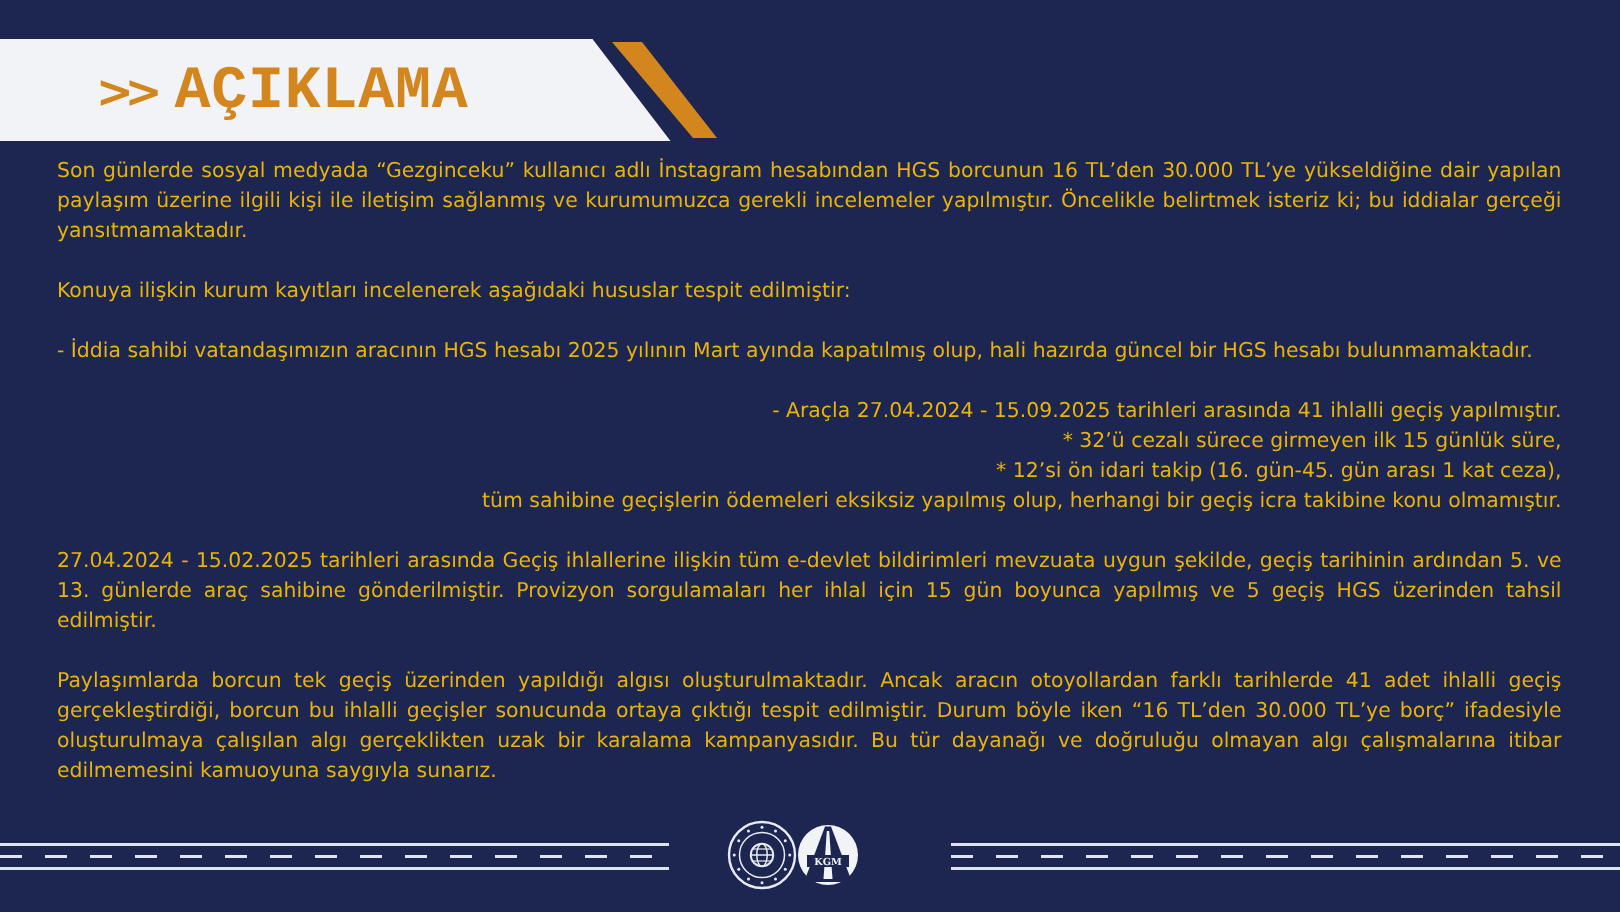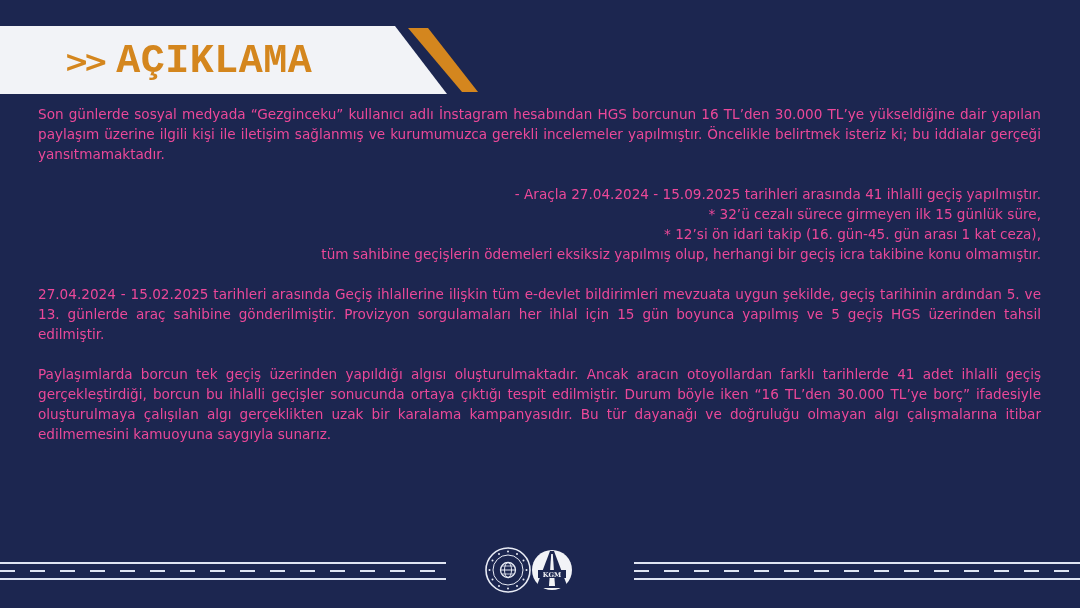--- a/index.html
+++ b/index.html
@@ -14,21 +14,21 @@
     .banner svg { position: absolute; left: 0; top: 0; }
     .banner-title {
       position: absolute; left: 64px; top: 10px; height: 50px;
       display: flex; align-items: center; gap: 14px;
       color: #d4861e; font-weight: bold;
     }
     .banner-arrows { font-size: 30px; letter-spacing: -6px; font-weight: bold; }
     .banner-text { font-size: 40px; letter-spacing: 0.5px; font-family: Liberation Mono, monospace; }
     .content {
       position: absolute; left: 38px; top: 104px; width: 1003px;
-      font-size: 13.6px; line-height: 20px; color: #ec4899;
+      font-size: 13.6px; line-height: 20px; color: #eab308;
     }
     .para { margin: 0 0 20px 0; text-align: justify; }
     .para.left { text-align: left; }
     .line { display: block; text-align: right; }
     .road { position: absolute; top: 562px; height: 18px; }
     .road .rail { position: absolute; left: 0; right: 0; height: 2px; background: #dfe4f2; }
     .road .rail.top { top: 0; }
     .road .rail.bottom { top: 16px; }
     .road .dashes {
       position: absolute; left: 0; right: 0; top: 7.5px; height: 2px;
@@ -45,20 +45,22 @@
     <polygon points="0,0 395,0 447,68 0,68" fill="#f2f3f7"></polygon>
   </svg>
   <div class="banner-title">
     <span class="banner-arrows">&gt;&gt;</span>
     <span class="banner-text">AÇIKLAMA</span>
   </div>
 </div>
 
 <div class="content">
   <p class="para">Son günlerde sosyal medyada “Gezginceku” kullanıcı adlı İnstagram hesabından HGS borcunun 16 TL’den 30.000 TL’ye yükseldiğine dair yapılan paylaşım üzerine ilgili kişi ile iletişim sağlanmış ve kurumumuzca gerekli incelemeler yapılmıştır. Öncelikle belirtmek isteriz ki; bu iddialar gerçeği yansıtmamaktadır.</p>
+  <p class="para left">Konuya ilişkin kurum kayıtları incelenerek aşağıdaki hususlar tespit edilmiştir:</p>
+  <p class="para left">- İddia sahibi vatandaşımızın aracının HGS hesabı 2025 yılının Mart ayında kapatılmış olup, hali hazırda güncel bir HGS hesabı bulunmamaktadır.</p>
   <p class="para left">
     <span class="line">- Araçla 27.04.2024 - 15.09.2025 tarihleri arasında 41 ihlalli geçiş yapılmıştır.</span>
     <span class="line">* 32’ü cezalı sürece girmeyen ilk 15 günlük süre,</span>
     <span class="line">* 12’si ön idari takip (16. gün-45. gün arası 1 kat ceza),</span>
     <span class="line">tüm sahibine geçişlerin ödemeleri eksiksiz yapılmış olup, herhangi bir geçiş icra takibine konu olmamıştır.</span>
   </p>
   <p class="para">27.04.2024 - 15.02.2025 tarihleri arasında Geçiş ihlallerine ilişkin tüm e-devlet bildirimleri mevzuata uygun şekilde, geçiş tarihinin ardından 5. ve 13. günlerde araç sahibine gönderilmiştir. Provizyon sorgulamaları her ihlal için 15 gün boyunca yapılmış ve 5 geçiş HGS üzerinden tahsil edilmiştir.</p>
   <p class="para">Paylaşımlarda borcun tek geçiş üzerinden yapıldığı algısı oluşturulmaktadır. Ancak aracın otoyollardan farklı tarihlerde 41 adet ihlalli geçiş gerçekleştirdiği, borcun bu ihlalli geçişler sonucunda ortaya çıktığı tespit edilmiştir. Durum böyle iken “16 TL’den 30.000 TL’ye borç” ifadesiyle oluşturulmaya çalışılan algı gerçeklikten uzak bir karalama kampanyasıdır. Bu tür dayanağı ve doğruluğu olmayan algı çalışmalarına itibar edilmemesini kamuoyuna saygıyla sunarız.</p>
 </div>
 

